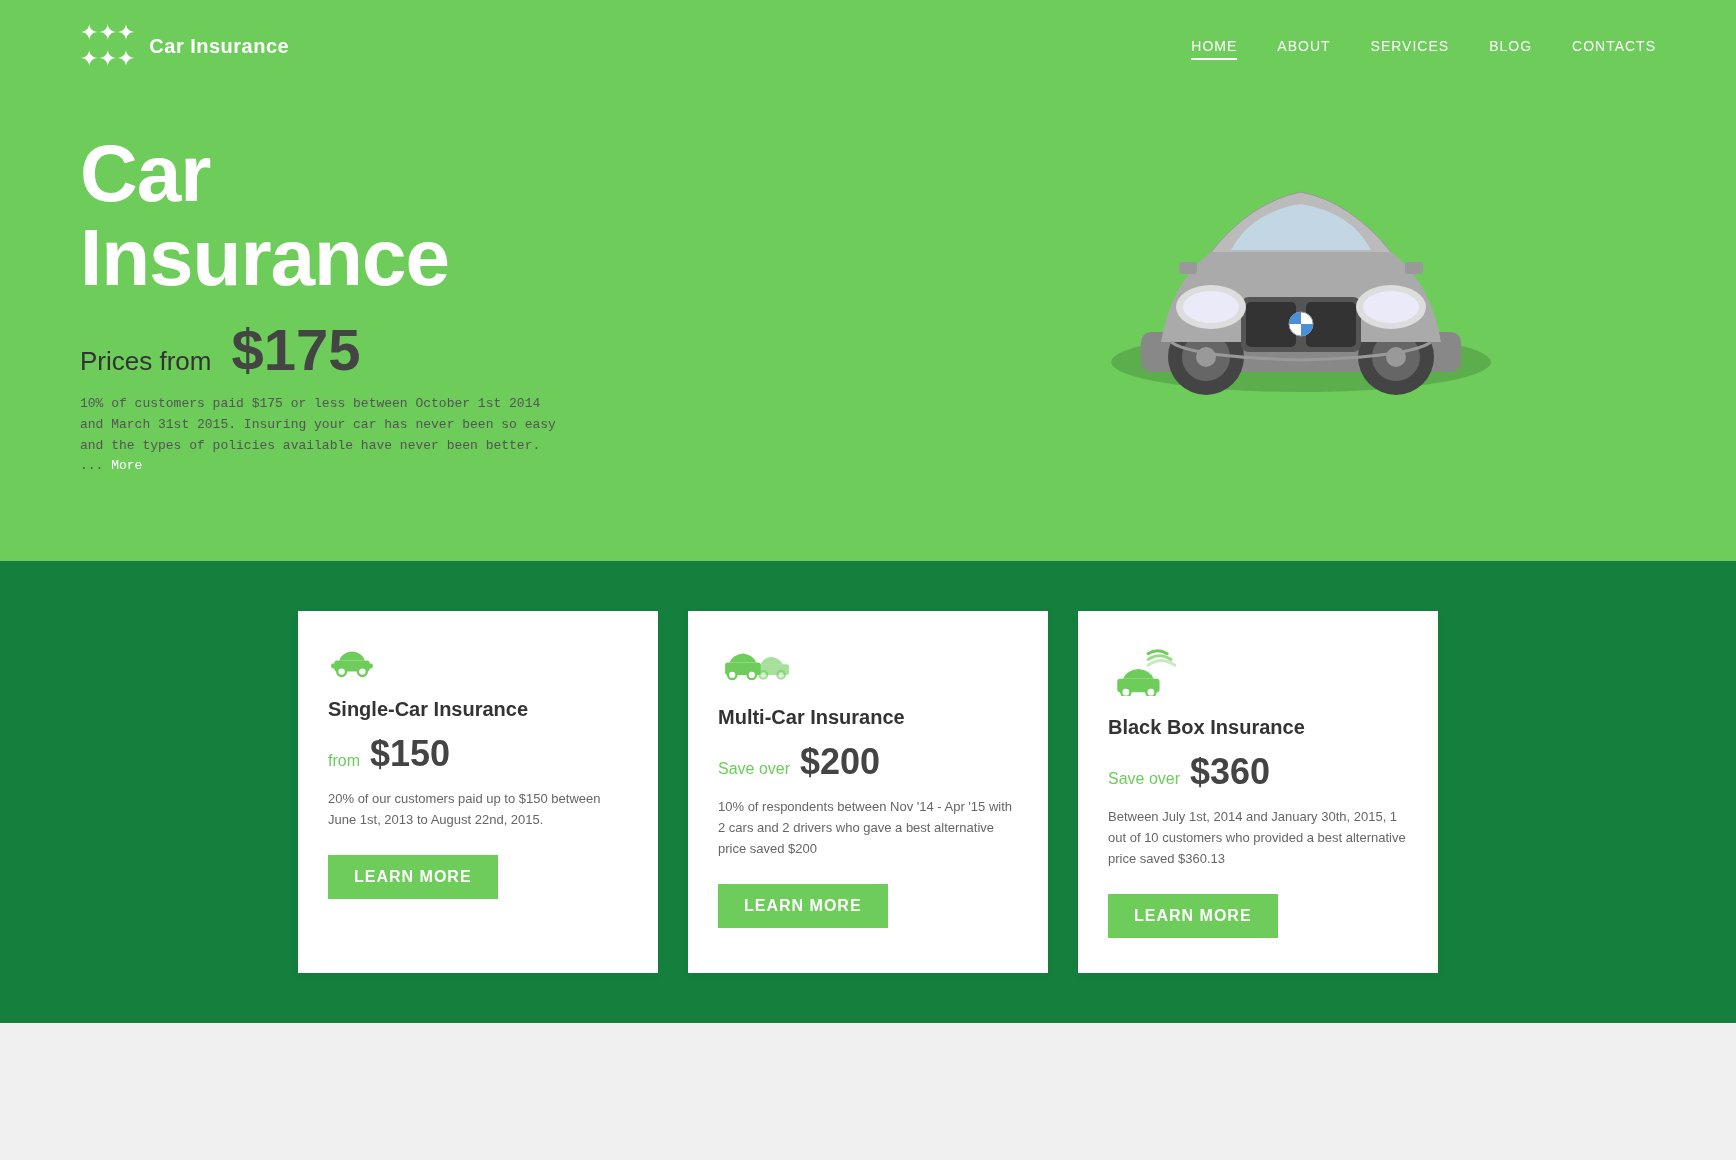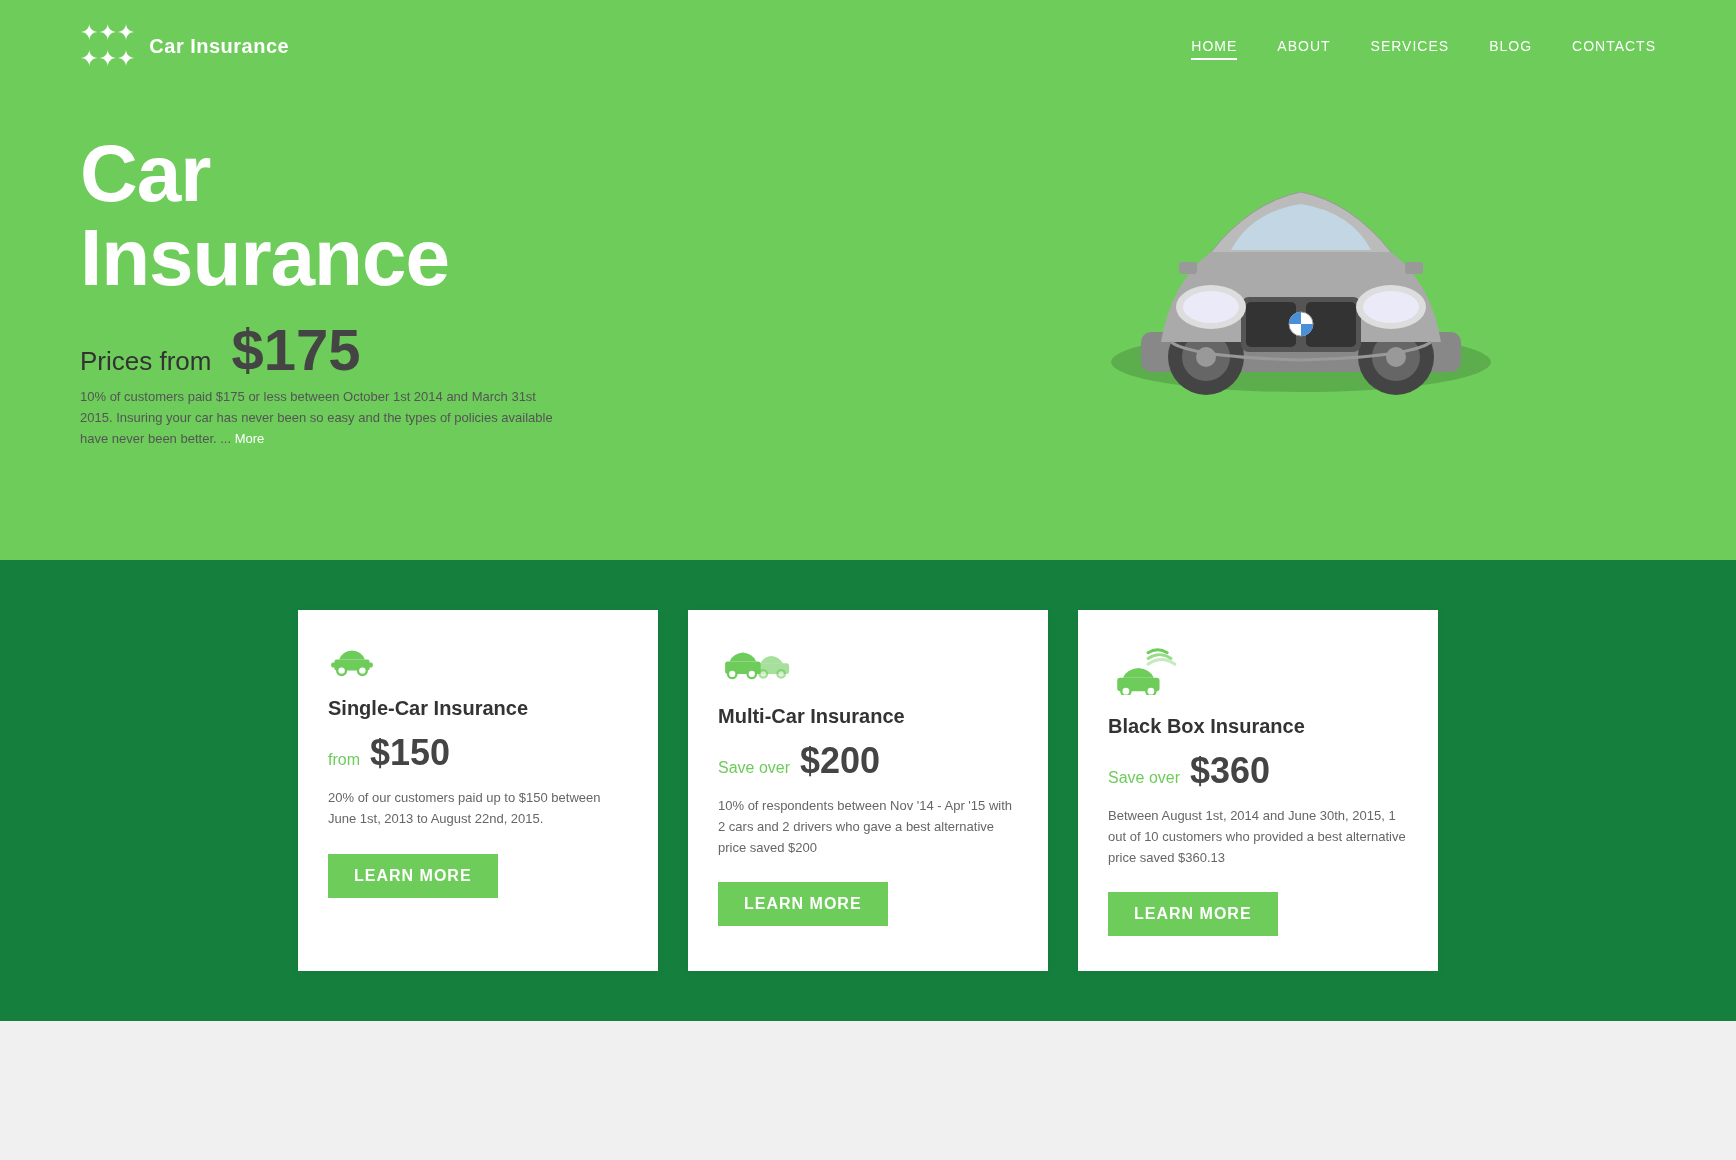--- a/index.html
+++ b/index.html
@@ -70,38 +70,39 @@
       font-weight: 800;
       color: white;
       line-height: 1.05;
       letter-spacing: -1px;
     }
     .hero-price-row {
       display: flex;
       align-items: baseline;
       gap: 20px;
       margin-top: 16px;
-      margin-bottom: 4px;
+      margin-bottom: 11px;
     }
     .hero-price-label {
       font-size: 26px;
       color: #333;
       font-weight: 500;
     }
     .hero-price-value {
       font-size: 58px;
       font-weight: 800;
       color: #444;
     }
     .hero-description {
       font-size: 13px;
       color: #555;
       line-height: 1.6;
       max-width: 480px;
       margin-bottom: 24px;
+      font-family: Liberation Mono, monospace;
     }
     .hero-description a {
       color: white;
       text-decoration: none;
     }
     .hero-buttons {
       display: flex;
       gap: 20px;
       align-items: center;
     }
@@ -363,17 +364,17 @@
         <circle cx="17" cy="48" r="3.5" fill="white"></circle>
         <circle cx="43" cy="48" r="6" fill="#6dcc5a"></circle>
         <circle cx="43" cy="48" r="3.5" fill="white"></circle>
       </svg>
     </div>
     <h3 class="card-title">Black Box Insurance</h3>
     <div class="card-price-row">
       <span class="card-price-label">Save over</span>
       <span class="card-price-value">$360</span>
     </div>
-    <p class="card-description">Between August 1st, 2014 and June 30th, 2015, 1 out of 10 customers who provided a best alternative price saved $360.13</p>
+    <p class="card-description">Between July 1st, 2014 and January 30th, 2015, 1 out of 10 customers who provided a best alternative price saved $360.13</p>
     <button class="btn-learn-more">LEARN MORE</button>
   </div>
 
 </div>
 
 </body></html>

